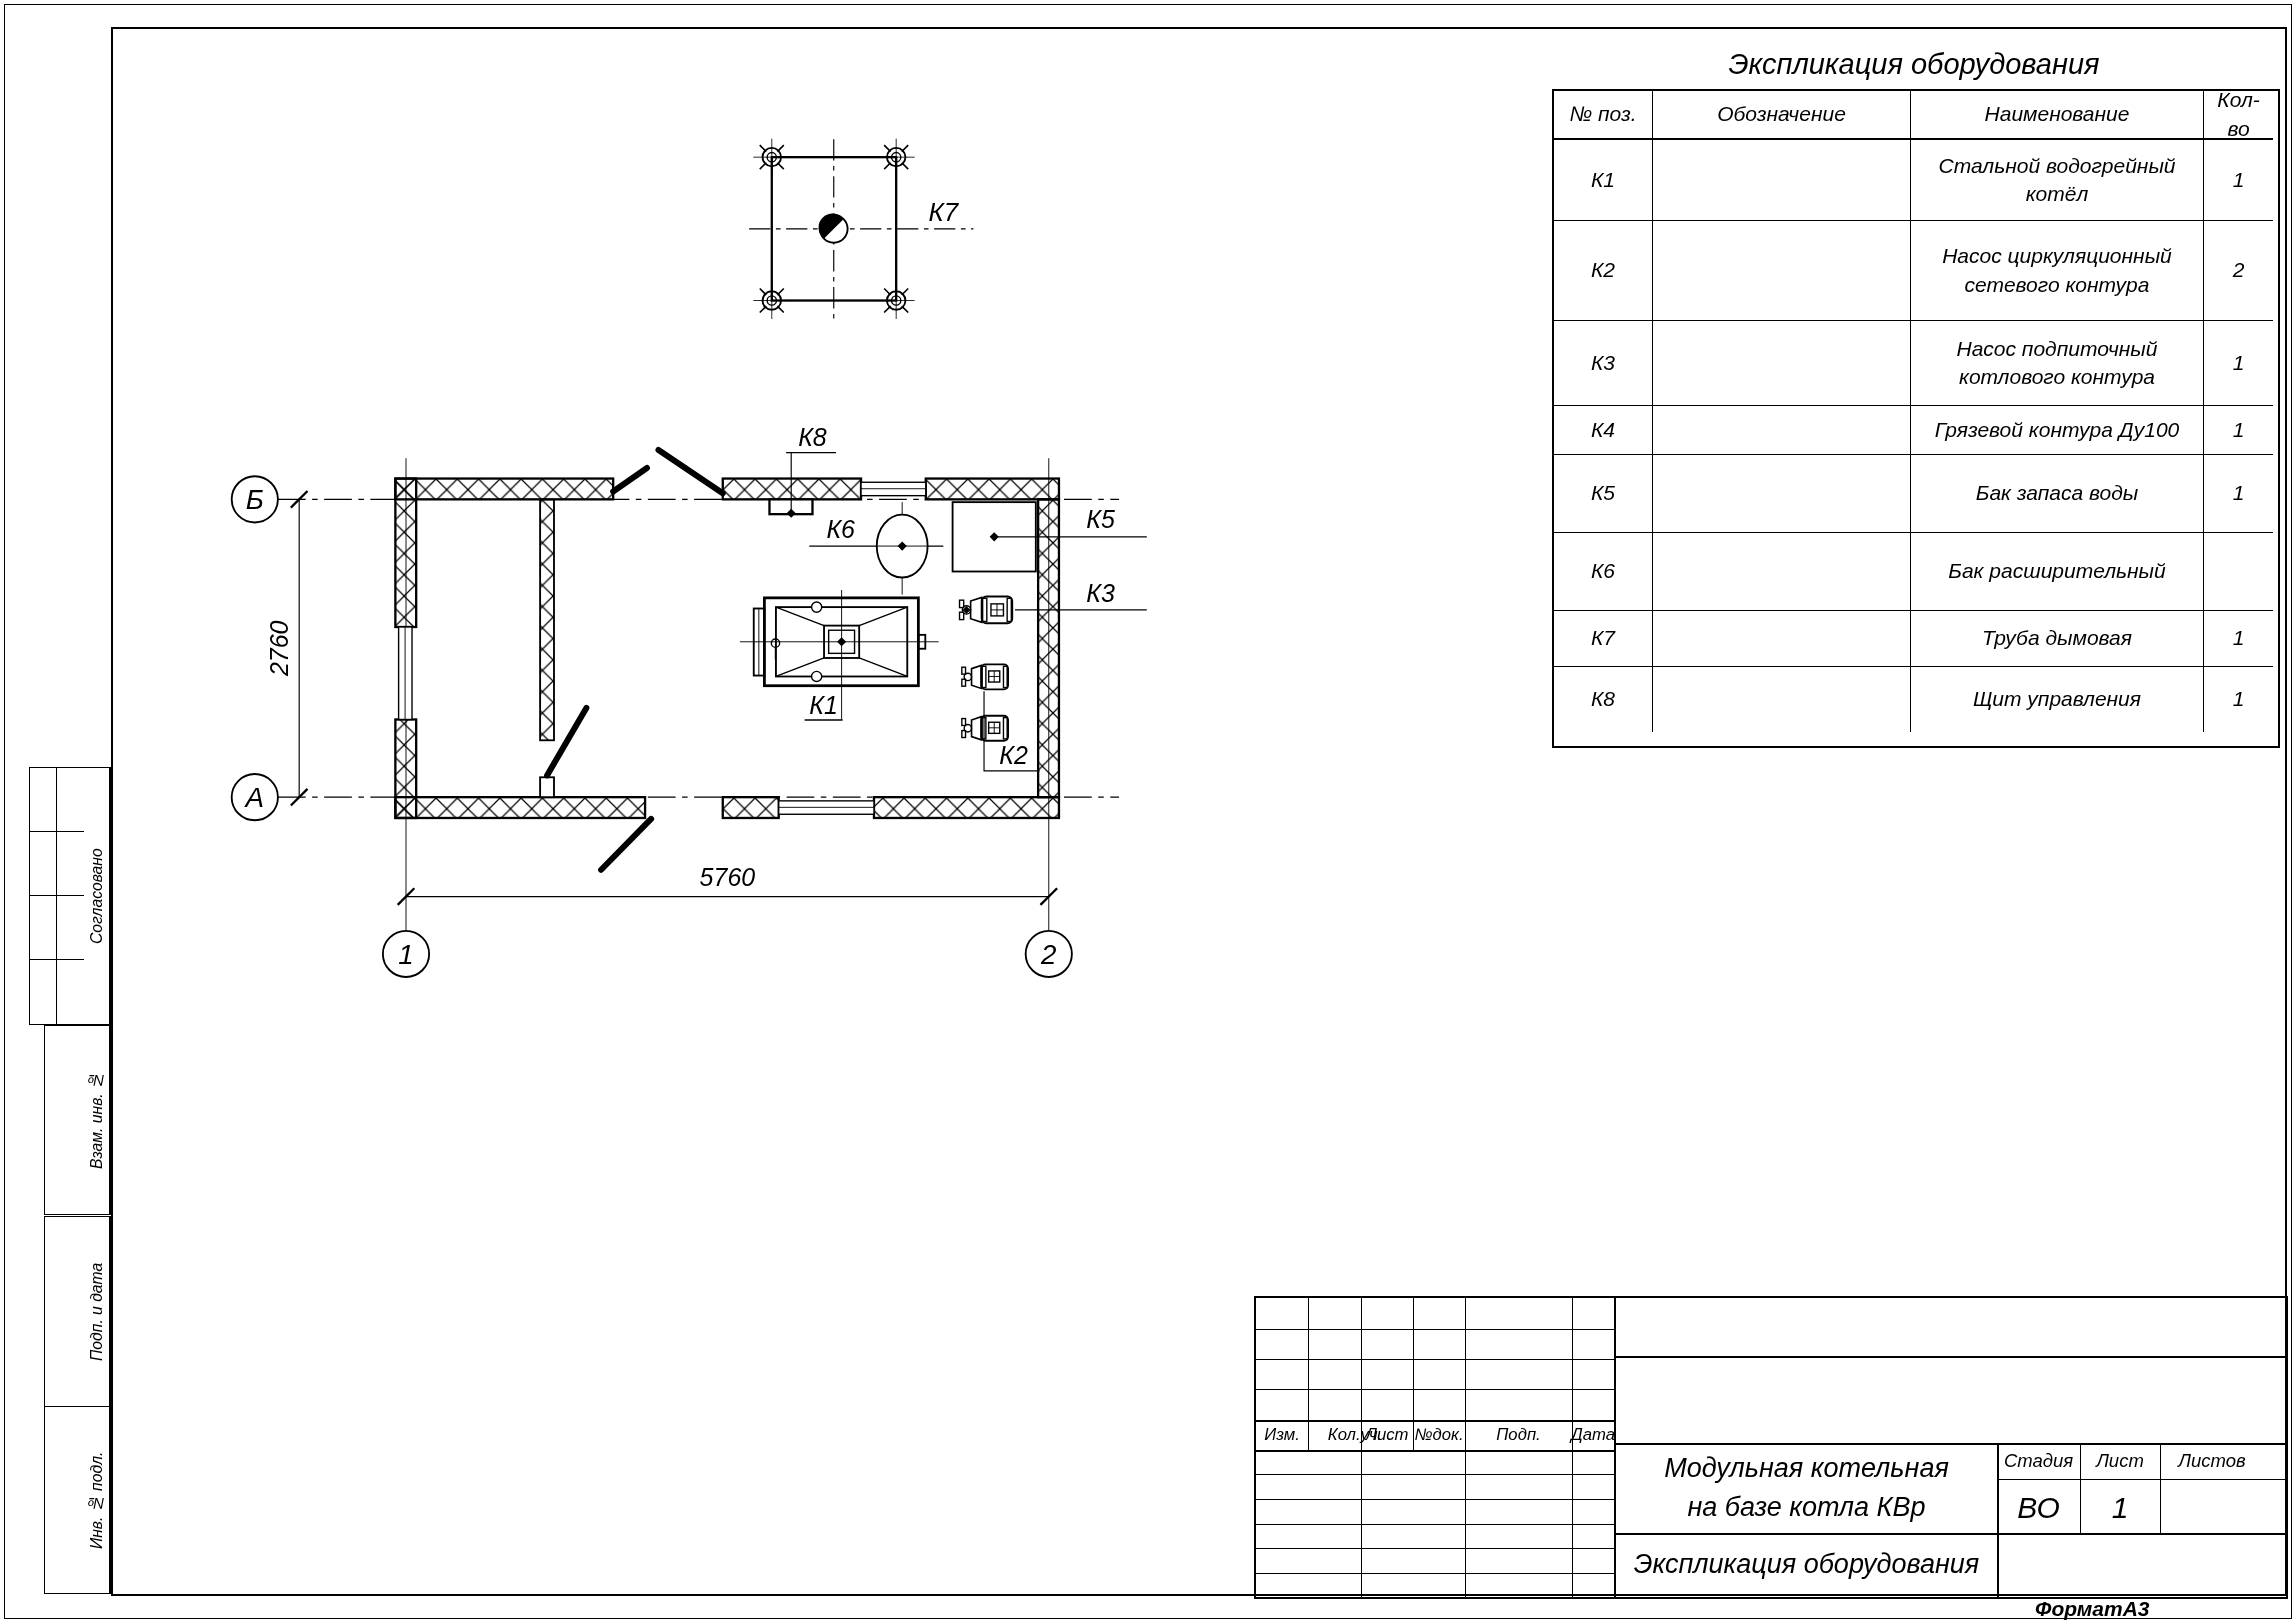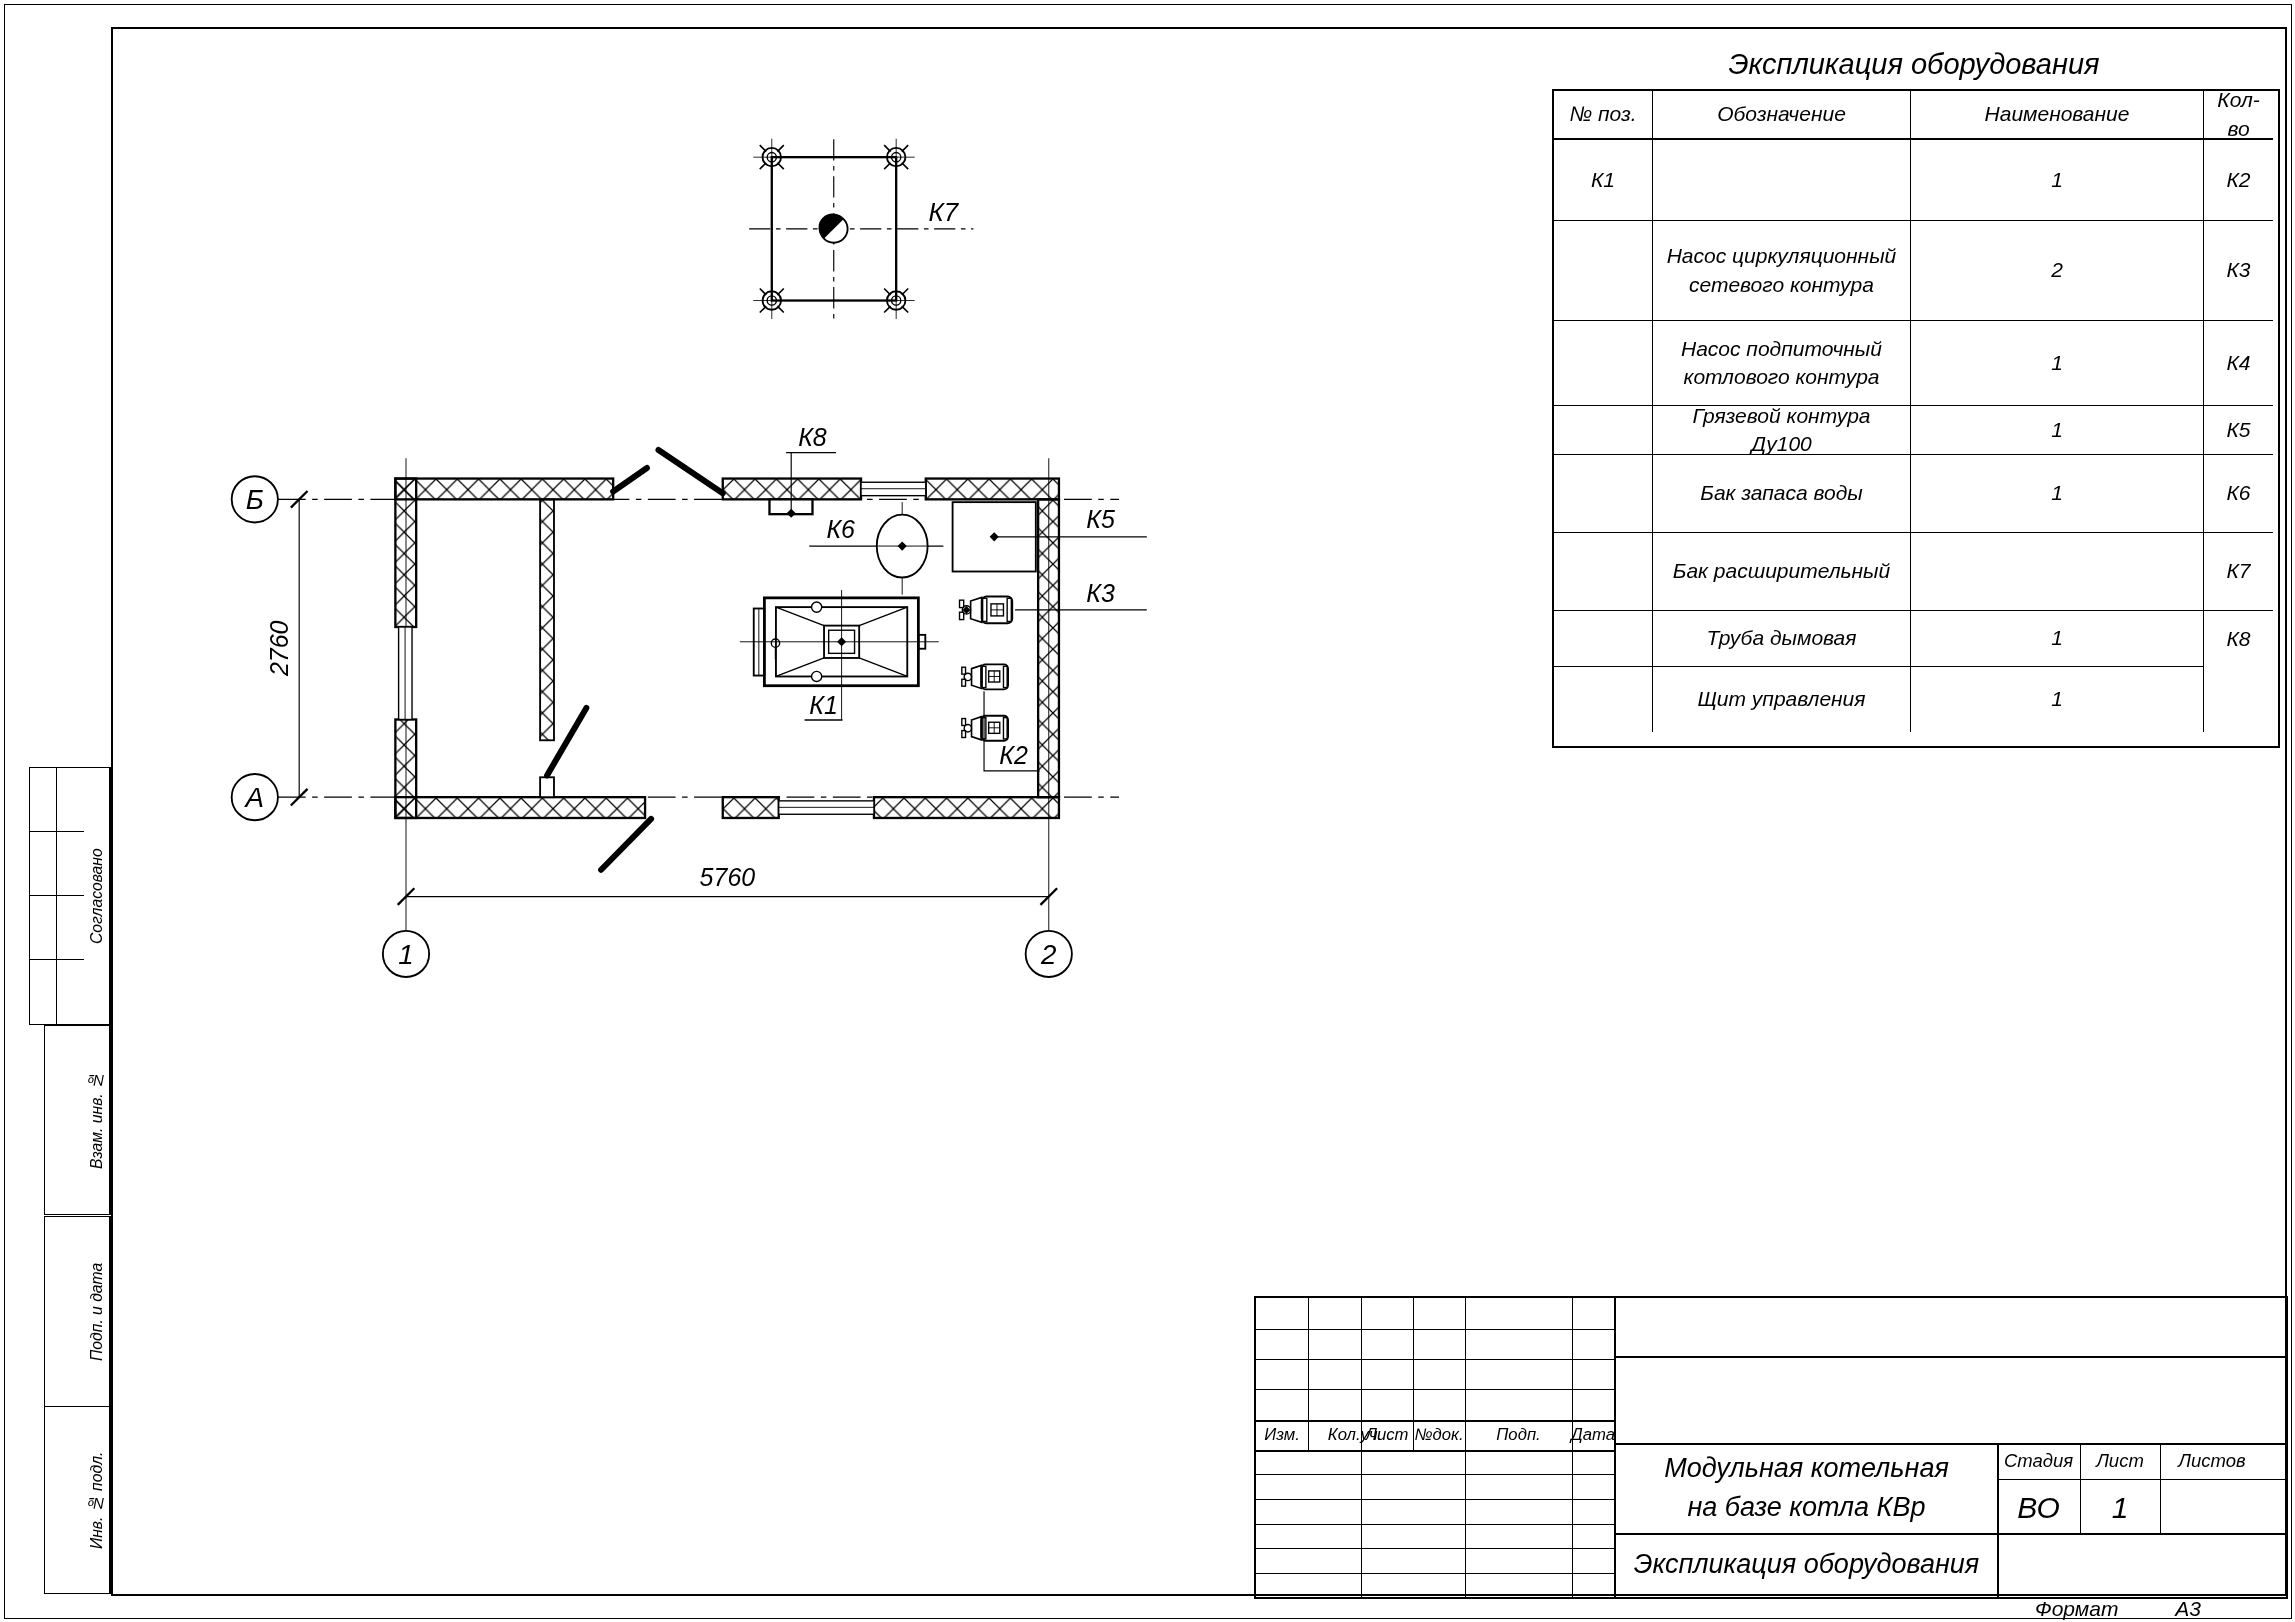--- a/index.html
+++ b/index.html
@@ -247,20 +247,21 @@
   <div class="abs ctr" id="spec-title">Экспликация оборудования</div>
 
   <div class="abs" id="spec-table">
     <div class="cell hdr">№ поз.</div>
     <div class="cell hdr">Обозначение</div>
     <div class="cell hdr">Наименование</div>
     <div class="cell hdr">Кол-во</div>
 
     <div class="cell">К1</div>
     <div class="cell"></div>
+    <div class="cell">Стальной водогрейный котёл</div>
     <div class="cell">1</div>
 
     <div class="cell">К2</div>
     <div class="cell"></div>
     <div class="cell">Насос циркуляционный сетевого контура</div>
     <div class="cell">2</div>
 
     <div class="cell">К3</div>
     <div class="cell"></div>
     <div class="cell">Насос подпиточный котлового контура</div>
@@ -360,19 +361,19 @@
   </div>
   <div class="abs strip" style="left:44px;top:1216px;width:67px;height:191px;flex-direction:row-reverse;">
     <div class="rot lblcol">Подп. и дата</div>
     <div style="flex:1;"></div>
   </div>
   <div class="abs strip" style="left:44px;top:1406px;width:67px;height:188px;flex-direction:row-reverse;">
     <div class="rot lblcol">Инв. № подл.</div>
     <div style="flex:1;"></div>
   </div>
 
-  <div class="abs" id="format-note" style="left:2035px;top:1597px;width:194px;display:flex;justify-content:space-between;">
+  <div class="abs" id="format-note" style="left:2035px;top:1597px;width:194px;display:flex;font-weight:bold;">
     <span>Формат</span>
     <span style="margin-right:28px;">А3</span>
   </div>
 
 </div>
 
 
 </body></html>

